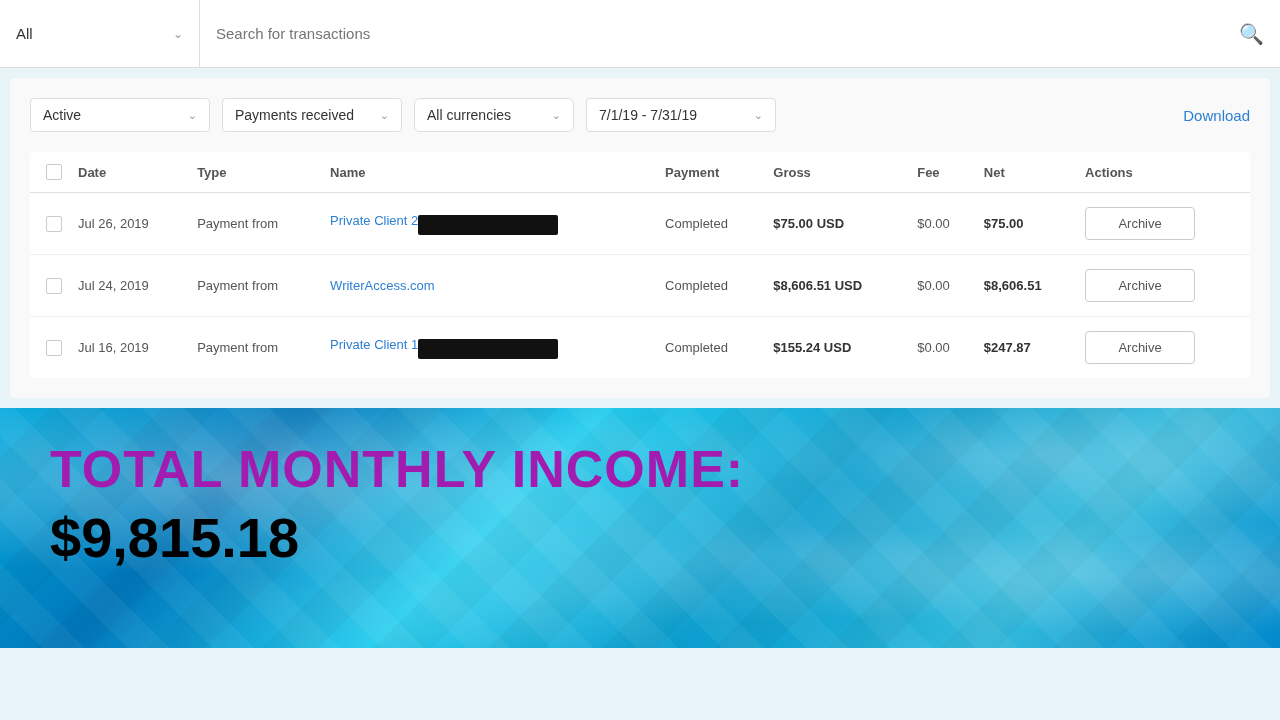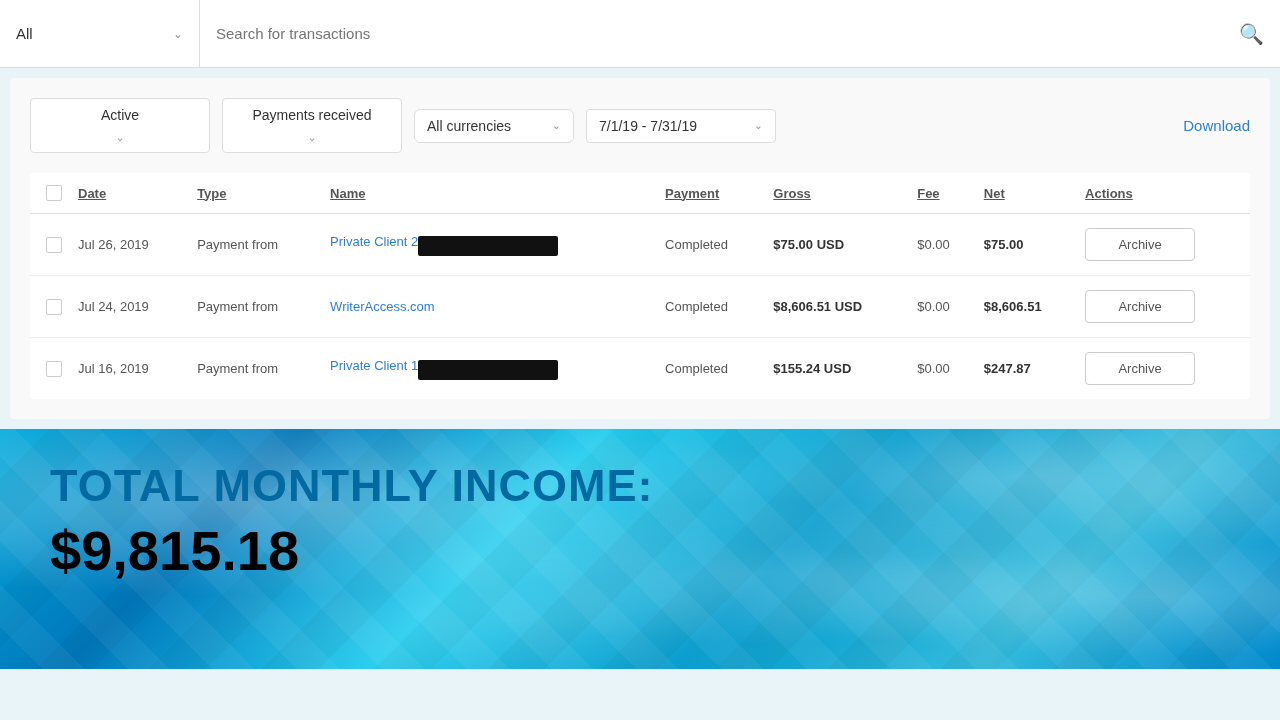--- a/index.html
+++ b/index.html
@@ -76,21 +76,21 @@
       padding: 8px 12px;
       cursor: pointer;
       font-size: 14px;
       color: #333;
       white-space: nowrap;
     }
     .filter-select .chevron {
       color: #999;
       font-size: 11px;
     }
-    .filter-select-wide { min-width: 180px; flex-direction: column; }
+    .filter-select-wide { min-width: 180px; }
     .filter-select-currencies { min-width: 160px; border-radius: 6px; }
     .filter-select-date { min-width: 190px; }
     .download-btn {
       margin-left: auto;
       background: none;
       border: none;
       color: #2d7fd4;
       font-size: 15px;
       font-weight: 500;
       cursor: pointer;
@@ -106,21 +106,20 @@
     }
     .transactions-table thead tr {
       border-bottom: 1px solid #e0e0e0;
     }
     .transactions-table th {
       padding: 12px 8px;
       text-align: left;
       font-size: 13px;
       font-weight: 600;
       color: #555;
-      text-decoration: underline;
     }
     .transactions-table th:first-child { width: 40px; padding-left: 16px; }
     .transactions-table td {
       padding: 14px 8px;
       font-size: 13px;
       color: #555;
       border-bottom: 1px solid #f0f0f0;
       vertical-align: middle;
     }
     .transactions-table td:first-child { padding-left: 16px; }
@@ -205,23 +204,23 @@
           rgba(0,0,0,0.03) 80px
         );
     }
     .income-text {
       position: absolute;
       top: 30px;
       left: 50px;
       z-index: 10;
     }
     .income-label {
-      font-size: 45px;
+      font-size: 52px;
       font-weight: 900;
-      color: #0369a1;
+      color: #a21caf;
       line-height: 1.2;
       letter-spacing: 1px;
     }
     .income-amount {
       font-size: 56px;
       font-weight: 900;
       color: #000;
       line-height: 1.2;
       margin-top: 4px;
     }

